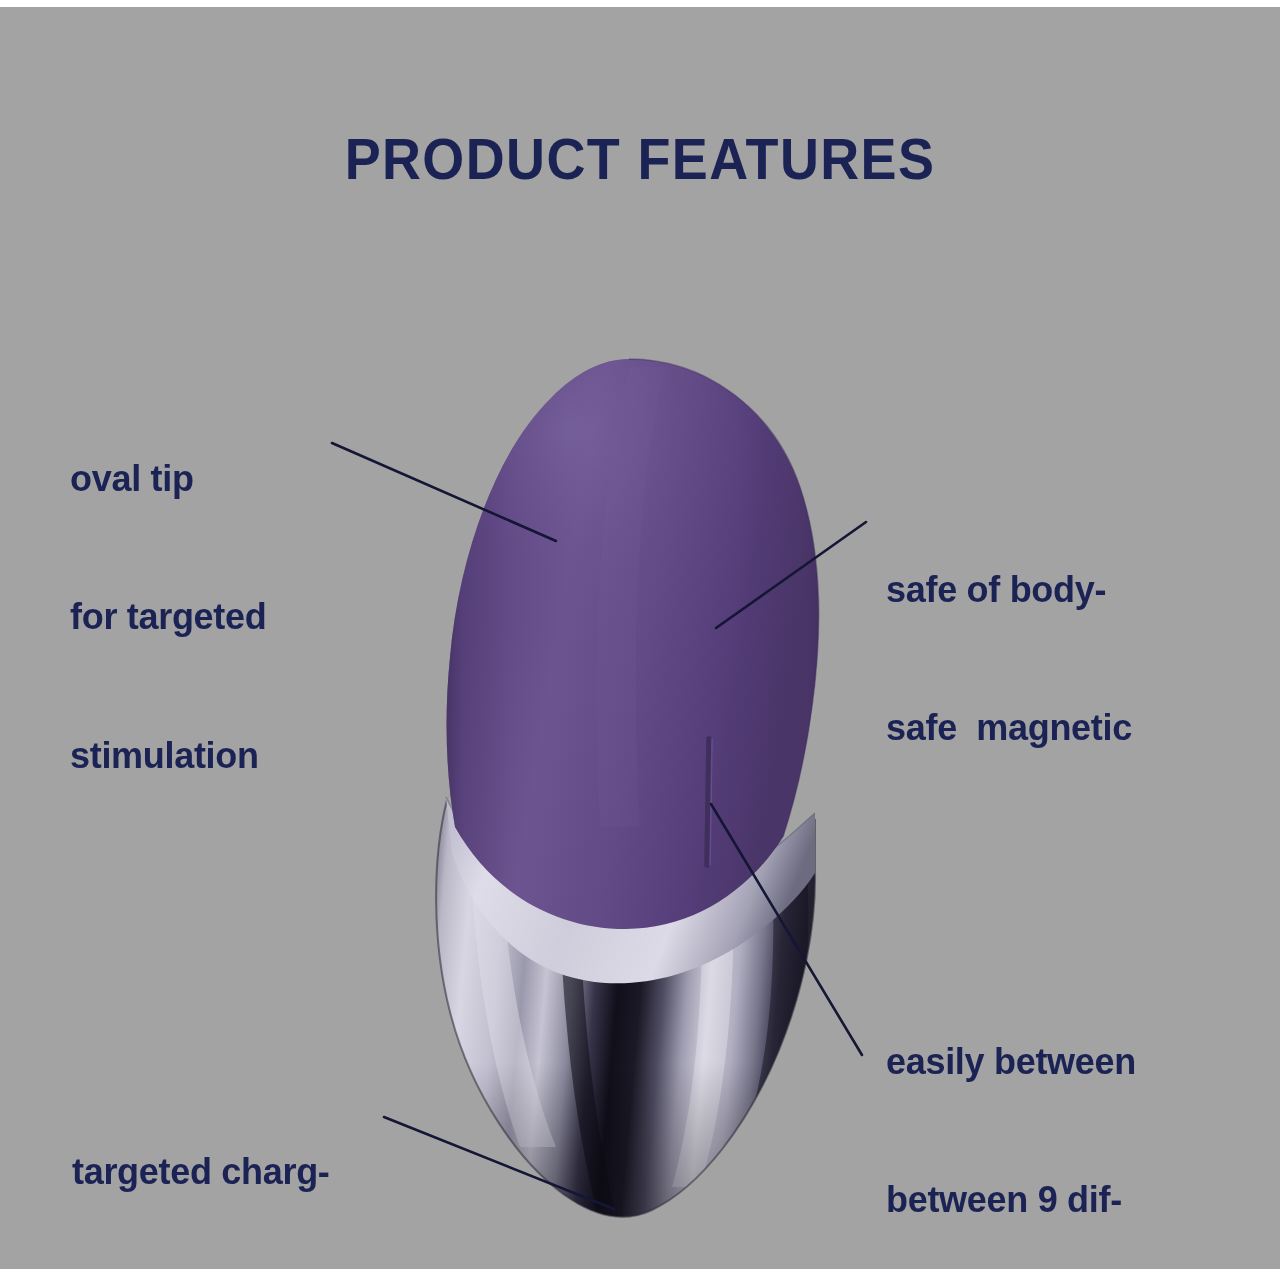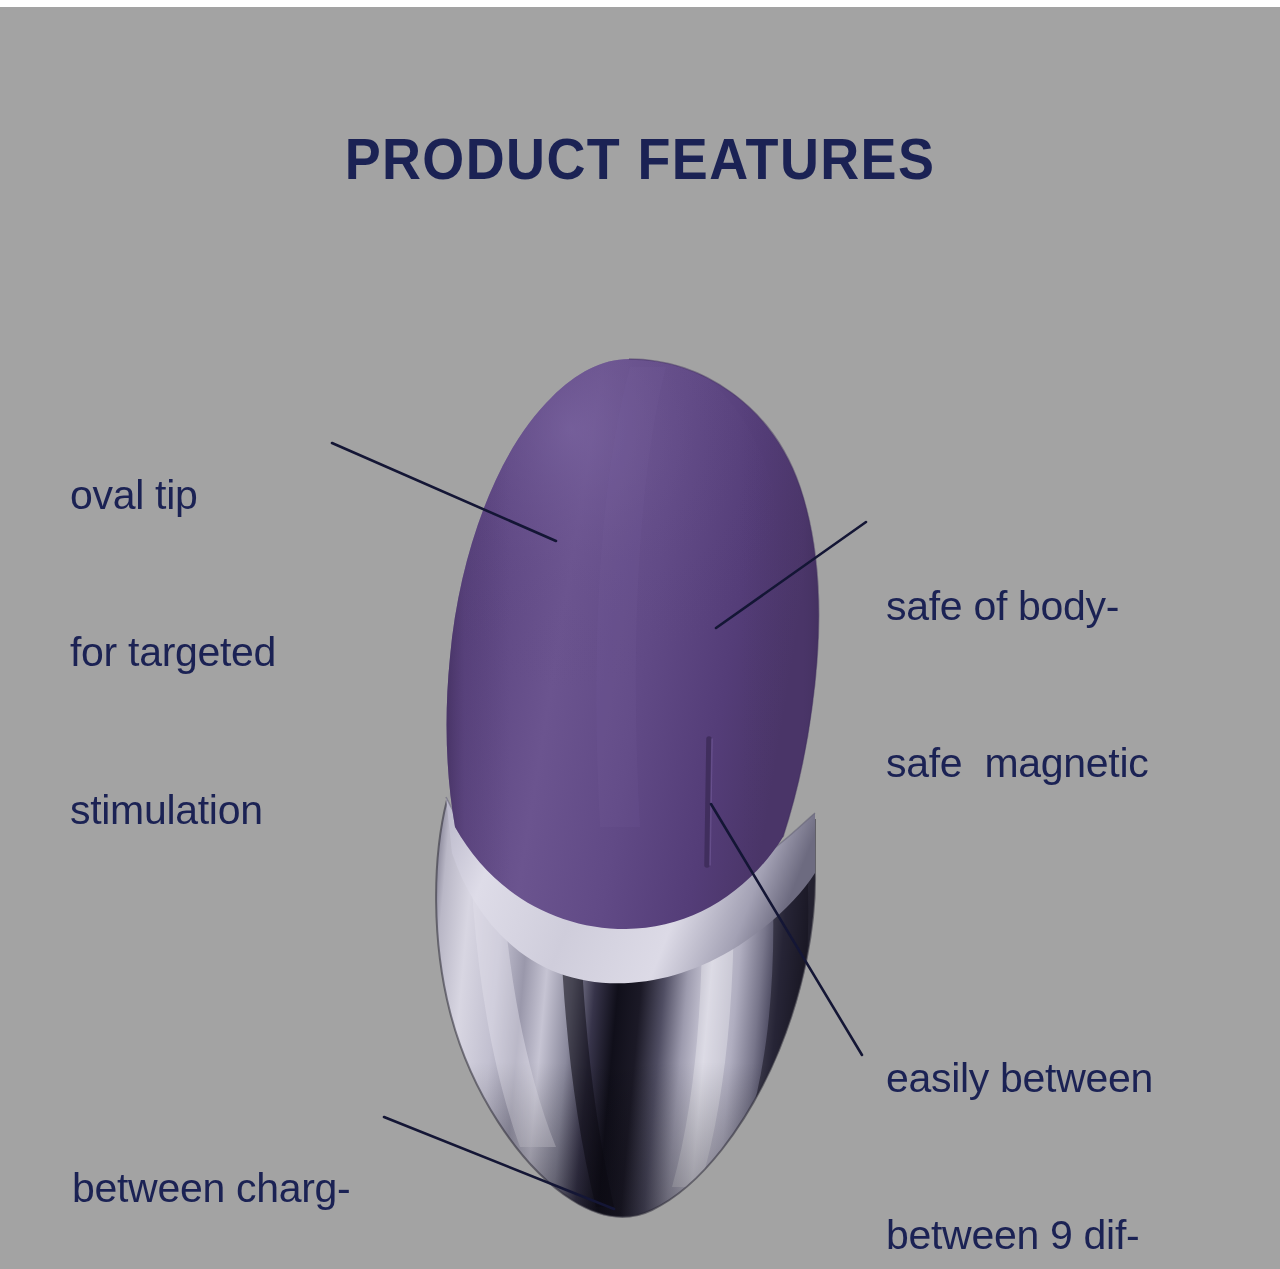--- a/index.html
+++ b/index.html
@@ -29,23 +29,23 @@
     letter-spacing: 1.5px;
     color: #1b2254;
     transform: scaleX(0.93);
     transform-origin: center top;
     white-space: nowrap;
   }
   .callout {
     position: absolute;
     color: #1b2254;
     font-family: "Liberation Sans", sans-serif;
-    font-size: 41px;
+    font-size: 36px;
     line-height: 1.28;
-    font-weight: 400;
+    font-weight: 700;
     letter-spacing: -0.3px;
     white-space: pre;
   }
   .callout .ln { display: block; }
   #callout-oval-tip      { left: 70px;  top: 357px; }
   #callout-body-safe     { left: 886px; top: 468px; }
   #callout-vibration     { left: 886px; top: 940px; }
   #callout-magnetic      { left: 72px;  top: 1050px; }
 
   #product-svg, #leaders-svg {
@@ -247,17 +247,17 @@
   </div>
 
   <div class="callout" id="callout-vibration" style="color: rgb(27, 34, 84);">
     <span class="ln">easily between</span>
     <span class="ln">between 9 dif-</span>
     
     
   </div>
 
   <div class="callout" id="callout-magnetic" style="color: rgb(27, 34, 84);">
-    <span class="ln">between charg-</span>
+    <span class="ln">targeted charg-</span>
     
   </div>
 
 </div>
 
 </body></html>

